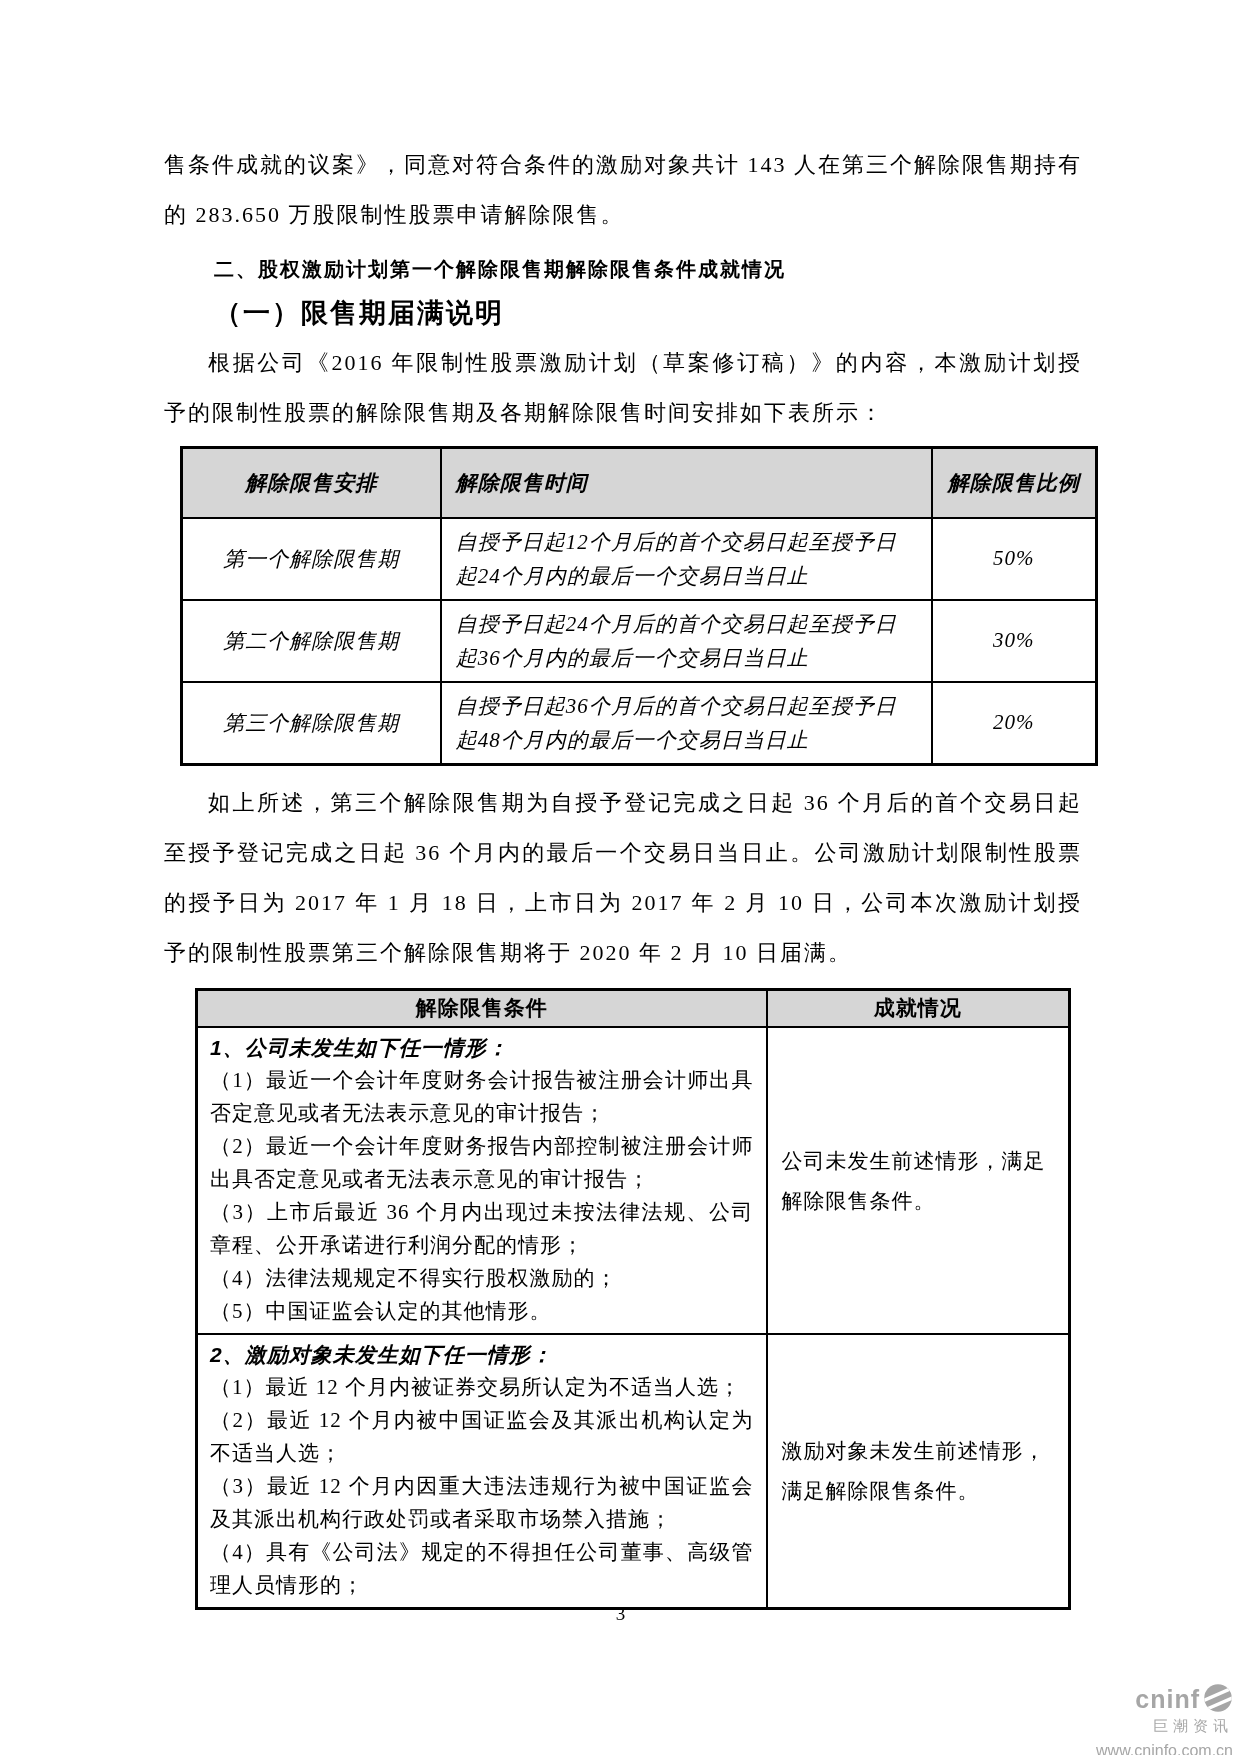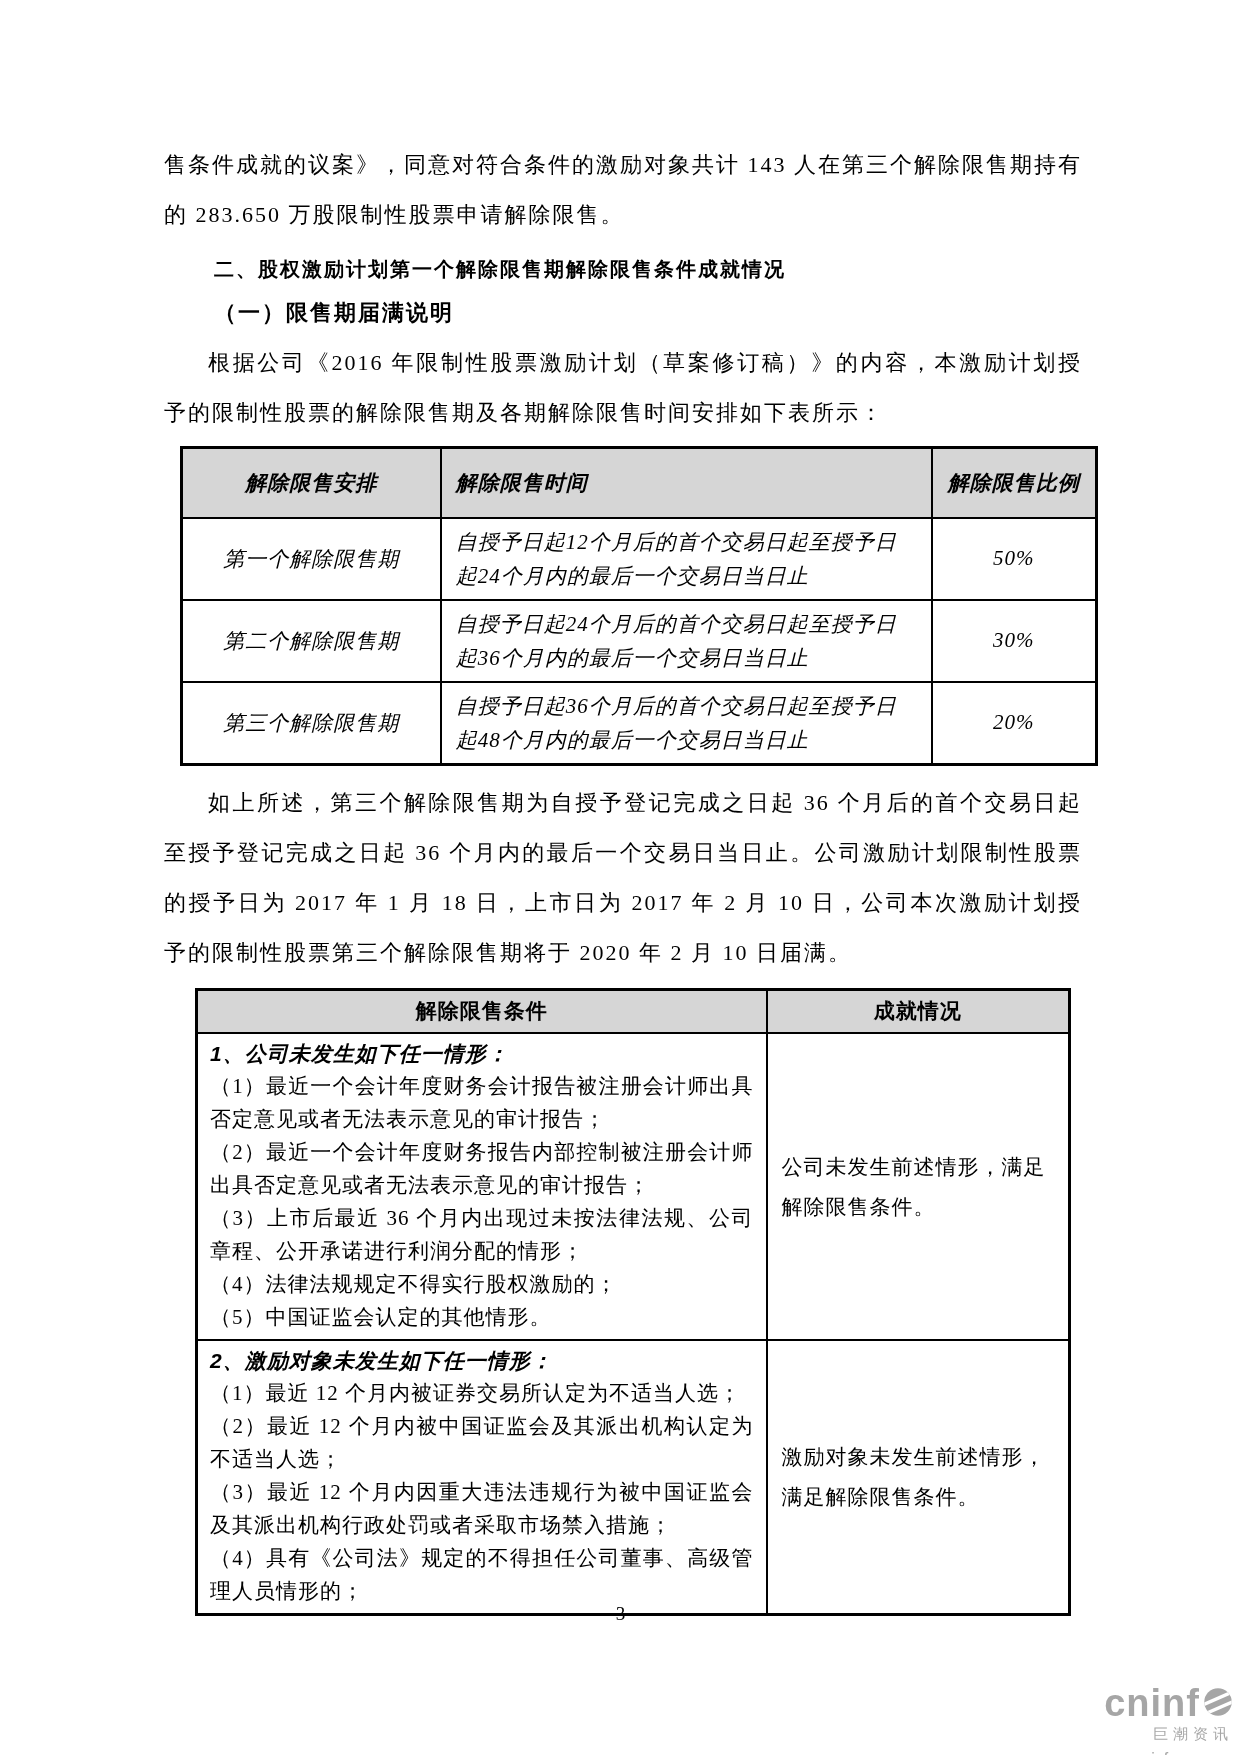--- a/index.html
+++ b/index.html
@@ -31,21 +31,21 @@
     font-family: "Liberation Sans", "DejaVu Sans", sans-serif;
     font-size: 20px;
     font-weight: bold;
     letter-spacing: 2px;
     margin: 12px 0 10px 0;
     padding-left: 50px;
     line-height: 34px;
   }
   h3.sub-heading {
     font-family: "Liberation Sans", "DejaVu Sans", sans-serif;
-    font-size: 22px;
+    font-size: 27px;
     font-weight: bold;
     letter-spacing: 2px;
     margin: 6px 0 8px 0;
     padding-left: 50px;
     line-height: 34px;
   }
   
   table.schedule {
     width: 918px;
     border-collapse: collapse;
@@ -79,21 +79,21 @@
     table-layout: fixed;
   }
   table.conditions th, table.conditions td {
     border: 2px solid #000;
     font-size: 21px;
     letter-spacing: 1px;
     vertical-align: middle;
   }
   table.conditions th {
     background: #d6d6d6;
-    height: 44px;
+    height: 38px;
     font-weight: bold;
     text-align: center;
   }
   table.conditions .col-cond { width: 570px; }
   table.conditions .col-status { width: 303px; }
   td.cond-cell { padding: 3px 12px 5px 12px; vertical-align: top; }
   td.cond-cell p { line-height: 33px; text-align: justify; }
   p.cond-title {
     font-family: "Liberation Sans", "DejaVu Sans", sans-serif;
     font-weight: bold;
@@ -118,21 +118,21 @@
     font-family: "Liberation Sans", "DejaVu Sans", sans-serif;
     line-height: 1.1;
   }
   .logo-row {
     display: flex;
     align-items: center;
     justify-content: flex-end;
     gap: 3px;
   }
   .logo-word {
-    font-size: 38px;
+    font-size: 25px;
     font-weight: bold;
     letter-spacing: 1px;
   }
   .logo-globe { display: inline-block; }
   .logo-cn { font-size: 15px; letter-spacing: 5px; margin-top: 1px; }
   .logo-url { font-size: 16px; margin-top: 8px; }
 </style>
 </head>
 <body>
 

